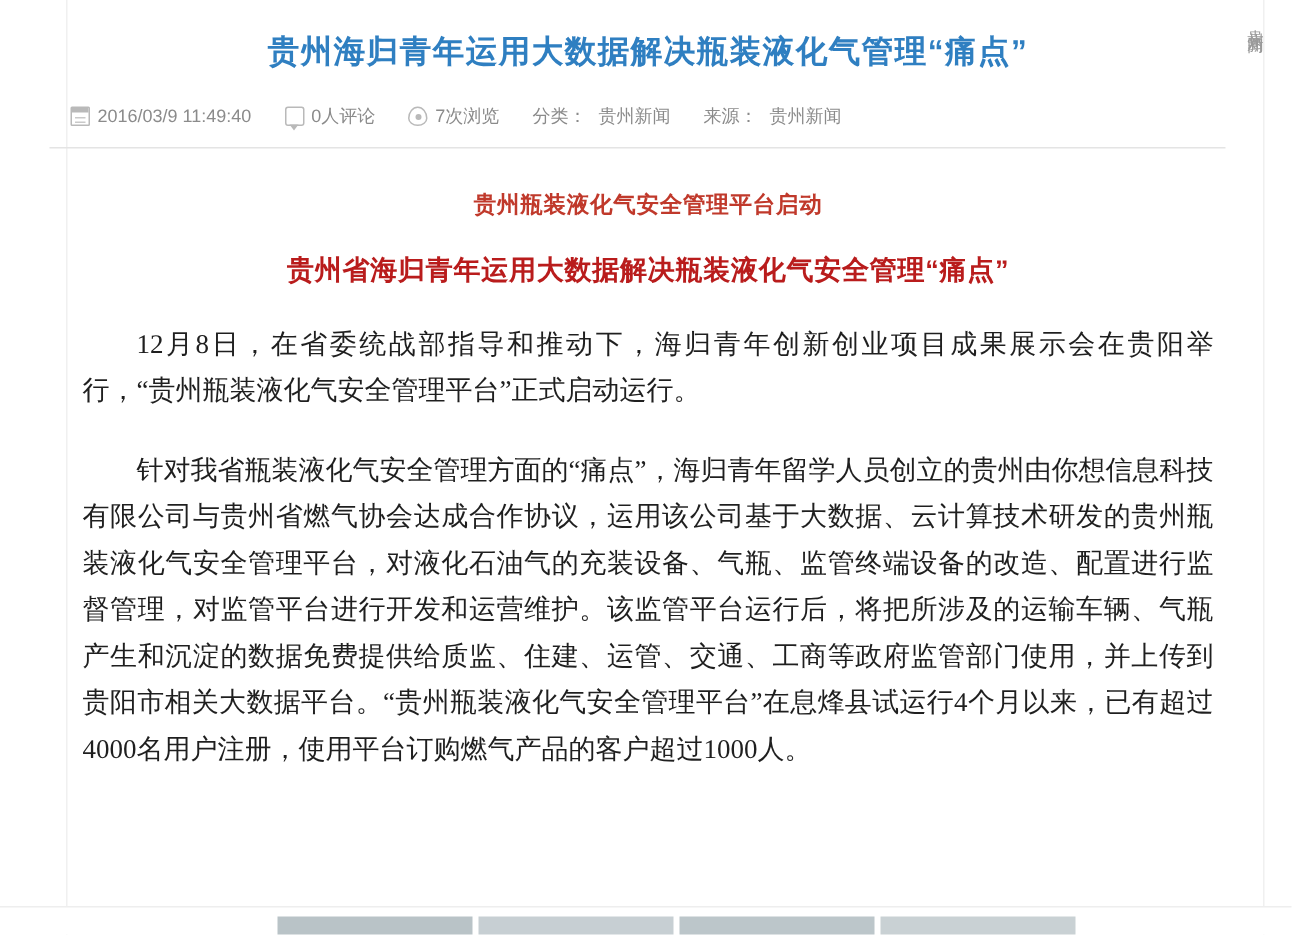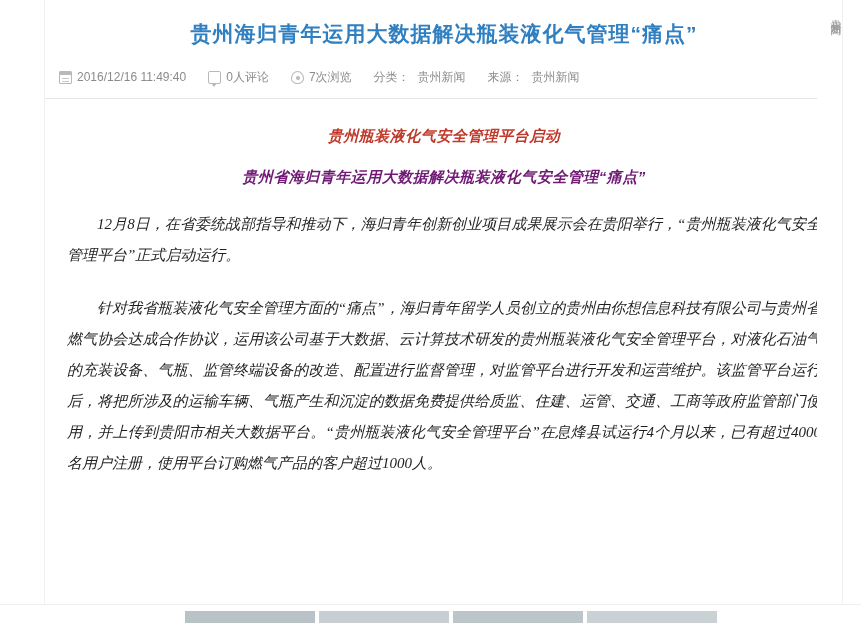--- a/index.html
+++ b/index.html
@@ -54,21 +54,21 @@
     color: #9a9a9a;
     writing-mode: vertical-rl;
     text-orientation: upright;
     margin-top: 10px;
     margin-left: 6px;
     letter-spacing: 2px;
     line-height: 26px;
   }
   .content {
     position: absolute;
-    left: 45px;
+    left: 33px;
     top: 0;
     width: 798px;
     height: 440px;
     box-sizing: border-box;
   }
   .article-title {
     text-align: center;
     color: #2f7fc1;
     font-size: 21px;
     font-weight: bold;
@@ -152,40 +152,39 @@
     left: 4px; top: 4px;
     width: 4px; height: 4px;
     border-radius: 50%;
     background: #b9b9b9;
   }
   .meta-plain { margin-right: 8px; text-align: center; }
   .meta-sep { margin-right: 22px; }
 
   .body-area {
     padding: 0 22px 0 22px;
-    font-style: italic;
   }
   .sub-head-1 {
     text-align: center;
     color: #c0392b;
     font-size: 15px;
     font-weight: bold;
     margin-top: 28px;
     letter-spacing: 0.5px;
   }
   .sub-head-2 {
     text-align: center;
-    color: #701a75;
-    font-size: 15px;
+    color: #b91c1c;
+    font-size: 18px;
     font-weight: bold;
     margin-top: 22px;
     letter-spacing: 0.5px;
   }
   p.para {
-    font-size: 15px;
+    font-size: 18px;
     line-height: 31px;
     color: #1f1f1f;
     text-indent: 2em;
     margin: 0;
     margin-top: 22px;
     text-align: justify;
     font-family: "Liberation Serif", "DejaVu Serif", serif;
   }
   .bottom-strip {
     position: absolute;
@@ -215,21 +214,21 @@
 
   <div class="gutter-left"></div>
 
   <div class="content">
 
     <div class="article-title">贵州海归青年运用大数据解决瓶装液化气管理“痛点”</div>
 
     <div class="meta-bar">
       <span class="meta-item">
         <span class="ico ico-calendar"></span>
-        <span>2016/12/16 11:49:40</span>
+        <span>2016/03/9 11:49:40</span>
       </span>
       <span class="meta-item">
         <span class="ico ico-comment"></span>
         <span>0人评论</span>
       </span>
       <span class="meta-item">
         <span class="ico ico-eye"></span>
         <span>7次浏览</span>
       </span>
       <span class="meta-plain">分类：</span>

